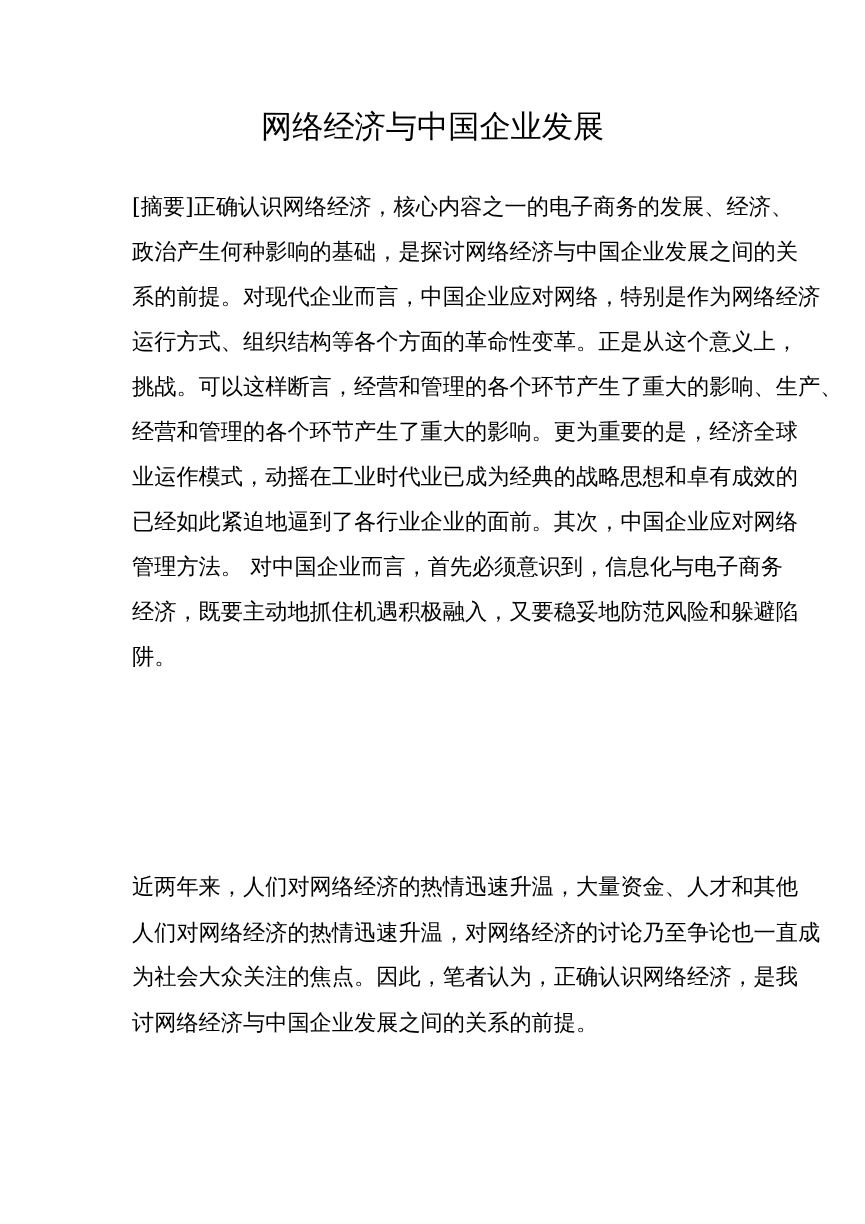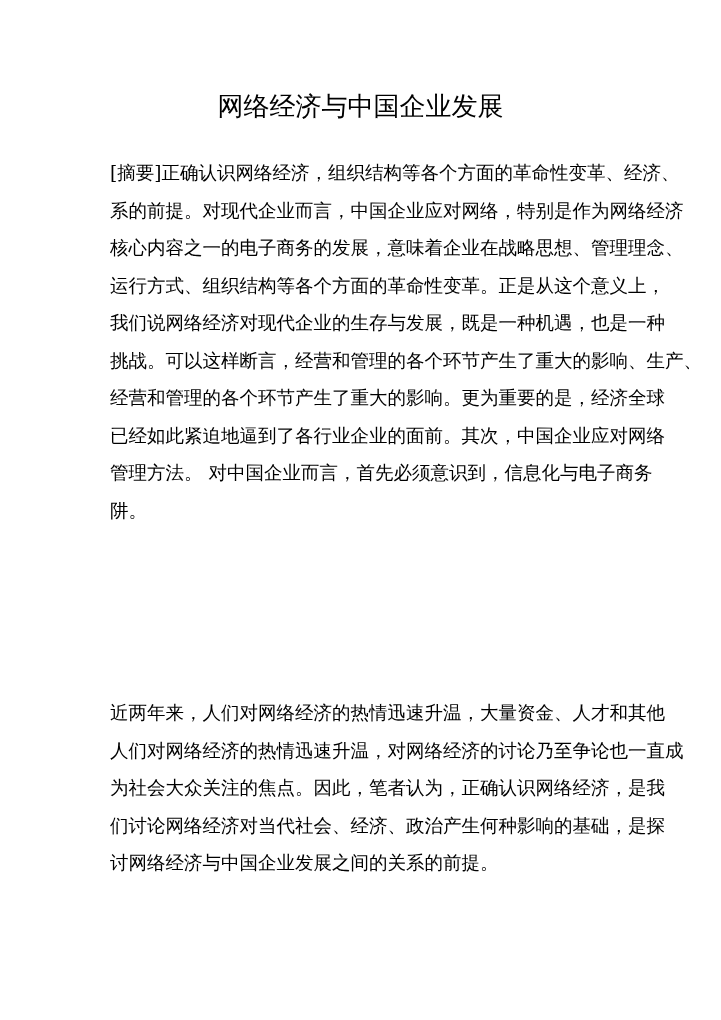--- a/index.html
+++ b/index.html
@@ -47,41 +47,41 @@
       line-height: 37.5px;
       font-size: 18.5px;
       white-space: nowrap;
       text-align: justify;
       text-align-last: justify;
     }
     .line.last {
       text-align-last: left;
     }
     #abstract { top: 154px; }
-    #para2 { top: 694px; }
+    #para2 { top: 722px; font-family: Liberation Serif, serif; }
   </style>
 </head>
 <body>
 
 <div class="page">
   <h1 class="title">网络经济与中国企业发展</h1>
 
   <div class="para" id="abstract">
-    <span class="line">[摘要]正确认识网络经济，组织结构等各个方面的革命性变革、经济、</span>
+    <span class="line">[摘要]正确认识网络经济，核心内容之一的电子商务的发展、经济、</span>
+    <span class="line">政治产生何种影响的基础，是探讨网络经济与中国企业发展之间的关</span>
     <span class="line">系的前提。对现代企业而言，中国企业应对网络，特别是作为网络经济</span>
-    <span class="line">核心内容之一的电子商务的发展，意味着企业在战略思想、管理理念、</span>
     <span class="line">运行方式、组织结构等各个方面的革命性变革。正是从这个意义上，</span>
-    <span class="line">我们说网络经济对现代企业的生存与发展，既是一种机遇，也是一种</span>
     <span class="line">挑战。可以这样断言，经营和管理的各个环节产生了重大的影响、生产、</span>
     <span class="line">经营和管理的各个环节产生了重大的影响。更为重要的是，经济全球</span>
+    <span class="line">业运作模式，动摇在工业时代业已成为经典的战略思想和卓有成效的</span>
     <span class="line">已经如此紧迫地逼到了各行业企业的面前。其次，中国企业应对网络</span>
     <span class="line">管理方法。 对中国企业而言，首先必须意识到，信息化与电子商务</span>
+    <span class="line">经济，既要主动地抓住机遇积极融入，又要稳妥地防范风险和躲避陷</span>
     <span class="line last">阱。</span>
   </div>
 
   <div class="para" id="para2">
     <span class="line">近两年来，人们对网络经济的热情迅速升温，大量资金、人才和其他</span>
     <span class="line">人们对网络经济的热情迅速升温，对网络经济的讨论乃至争论也一直成</span>
     <span class="line">为社会大众关注的焦点。因此，笔者认为，正确认识网络经济，是我</span>
-    <span class="line">们讨论网络经济对当代社会、经济、政治产生何种影响的基础，是探</span>
     <span class="line last">讨网络经济与中国企业发展之间的关系的前提。</span>
   </div>
 </div>
 
 </body></html>

